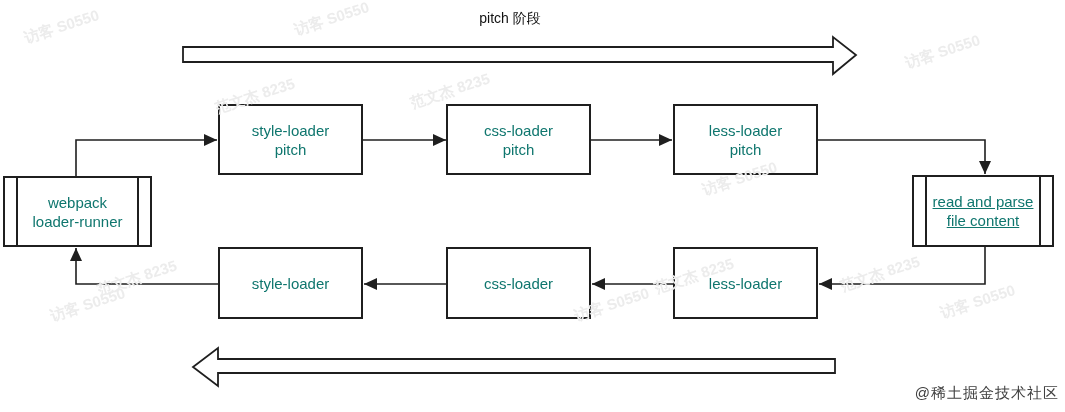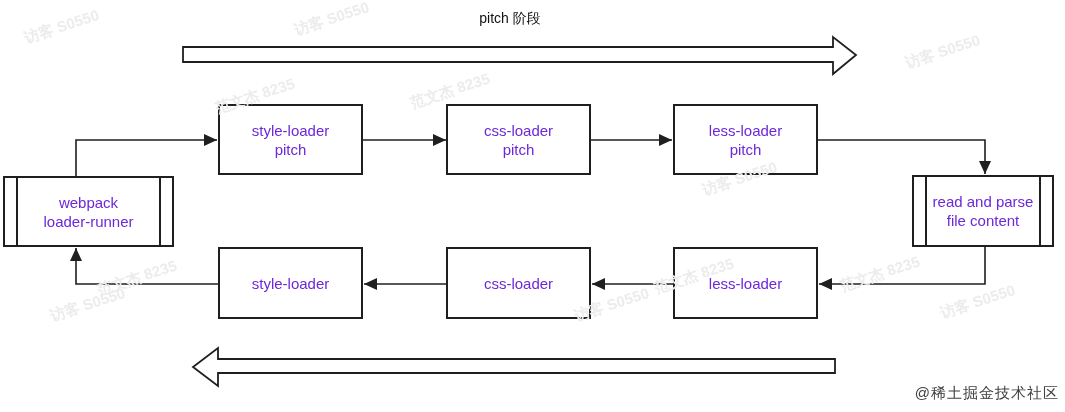--- a/index.html
+++ b/index.html
@@ -1,34 +1,34 @@
 <!DOCTYPE html>
 <html><head>
 <meta charset="utf-8">
 <style>
   html,body{margin:0;padding:0;background:#fff;}
   body{font-family:"Liberation Sans", sans-serif;}
   .canvas{position:relative;width:1065px;height:412px;background:#ffffff;overflow:hidden;}
   .svg-layer{position:absolute;left:0;top:0;width:1065px;height:412px;z-index:1;}
   .node{position:absolute;box-sizing:border-box;border:2px solid #1f1f1f;background:#fff;
         display:flex;align-items:center;justify-content:center;text-align:center;
-        font-size:15px;line-height:19px;color:#6d28d9;white-space:pre-line;z-index:2;}
+        font-size:15px;line-height:19px;color:#0f766e;white-space:pre-line;z-index:2;}
   .subroutine::before,.subroutine::after{content:"";position:absolute;top:0;bottom:0;width:0;
         border-left:2px solid #1f1f1f;}
   .subroutine::before{left:11px;}
   .subroutine::after{right:11px;}
   .phase-label{position:absolute;z-index:3;font-size:14px;color:#111;text-align:center;width:140px;}
   .pitch-label{left:440px;top:10px;}
   .exec-label{left:446px;top:389px;}
   .credit{position:absolute;right:6px;top:384px;z-index:4;font-size:15px;color:#404040;letter-spacing:1px;}
   .wm-layer{position:absolute;left:0;top:0;width:1065px;height:412px;z-index:5;pointer-events:none;}
   .wm{position:absolute;color:#ececec;font-size:15px;font-weight:bold;white-space:nowrap;
       transform:rotate(-18deg);transform-origin:left top;}
-  #n-webpack{left:3px;top:176px;width:171px;height:71px;}
-  #n-read{left:912px;top:175px;width:142px;height:72px;}
+  #n-webpack{left:3px;top:176px;width:149px;height:71px;}
+  #n-read{left:912px;top:175px;width:142px;height:72px;text-decoration:underline;}
   #n-style-pitch{left:218px;top:104px;width:145px;height:71px;}
   #n-css-pitch{left:446px;top:104px;width:145px;height:71px;}
   #n-less-pitch{left:673px;top:104px;width:145px;height:71px;}
   #n-style{left:218px;top:247px;width:145px;height:72px;}
   #n-css{left:446px;top:247px;width:145px;height:72px;}
   #n-less{left:673px;top:247px;width:145px;height:72px;}
 </style>
 </head>
 <body>
 

